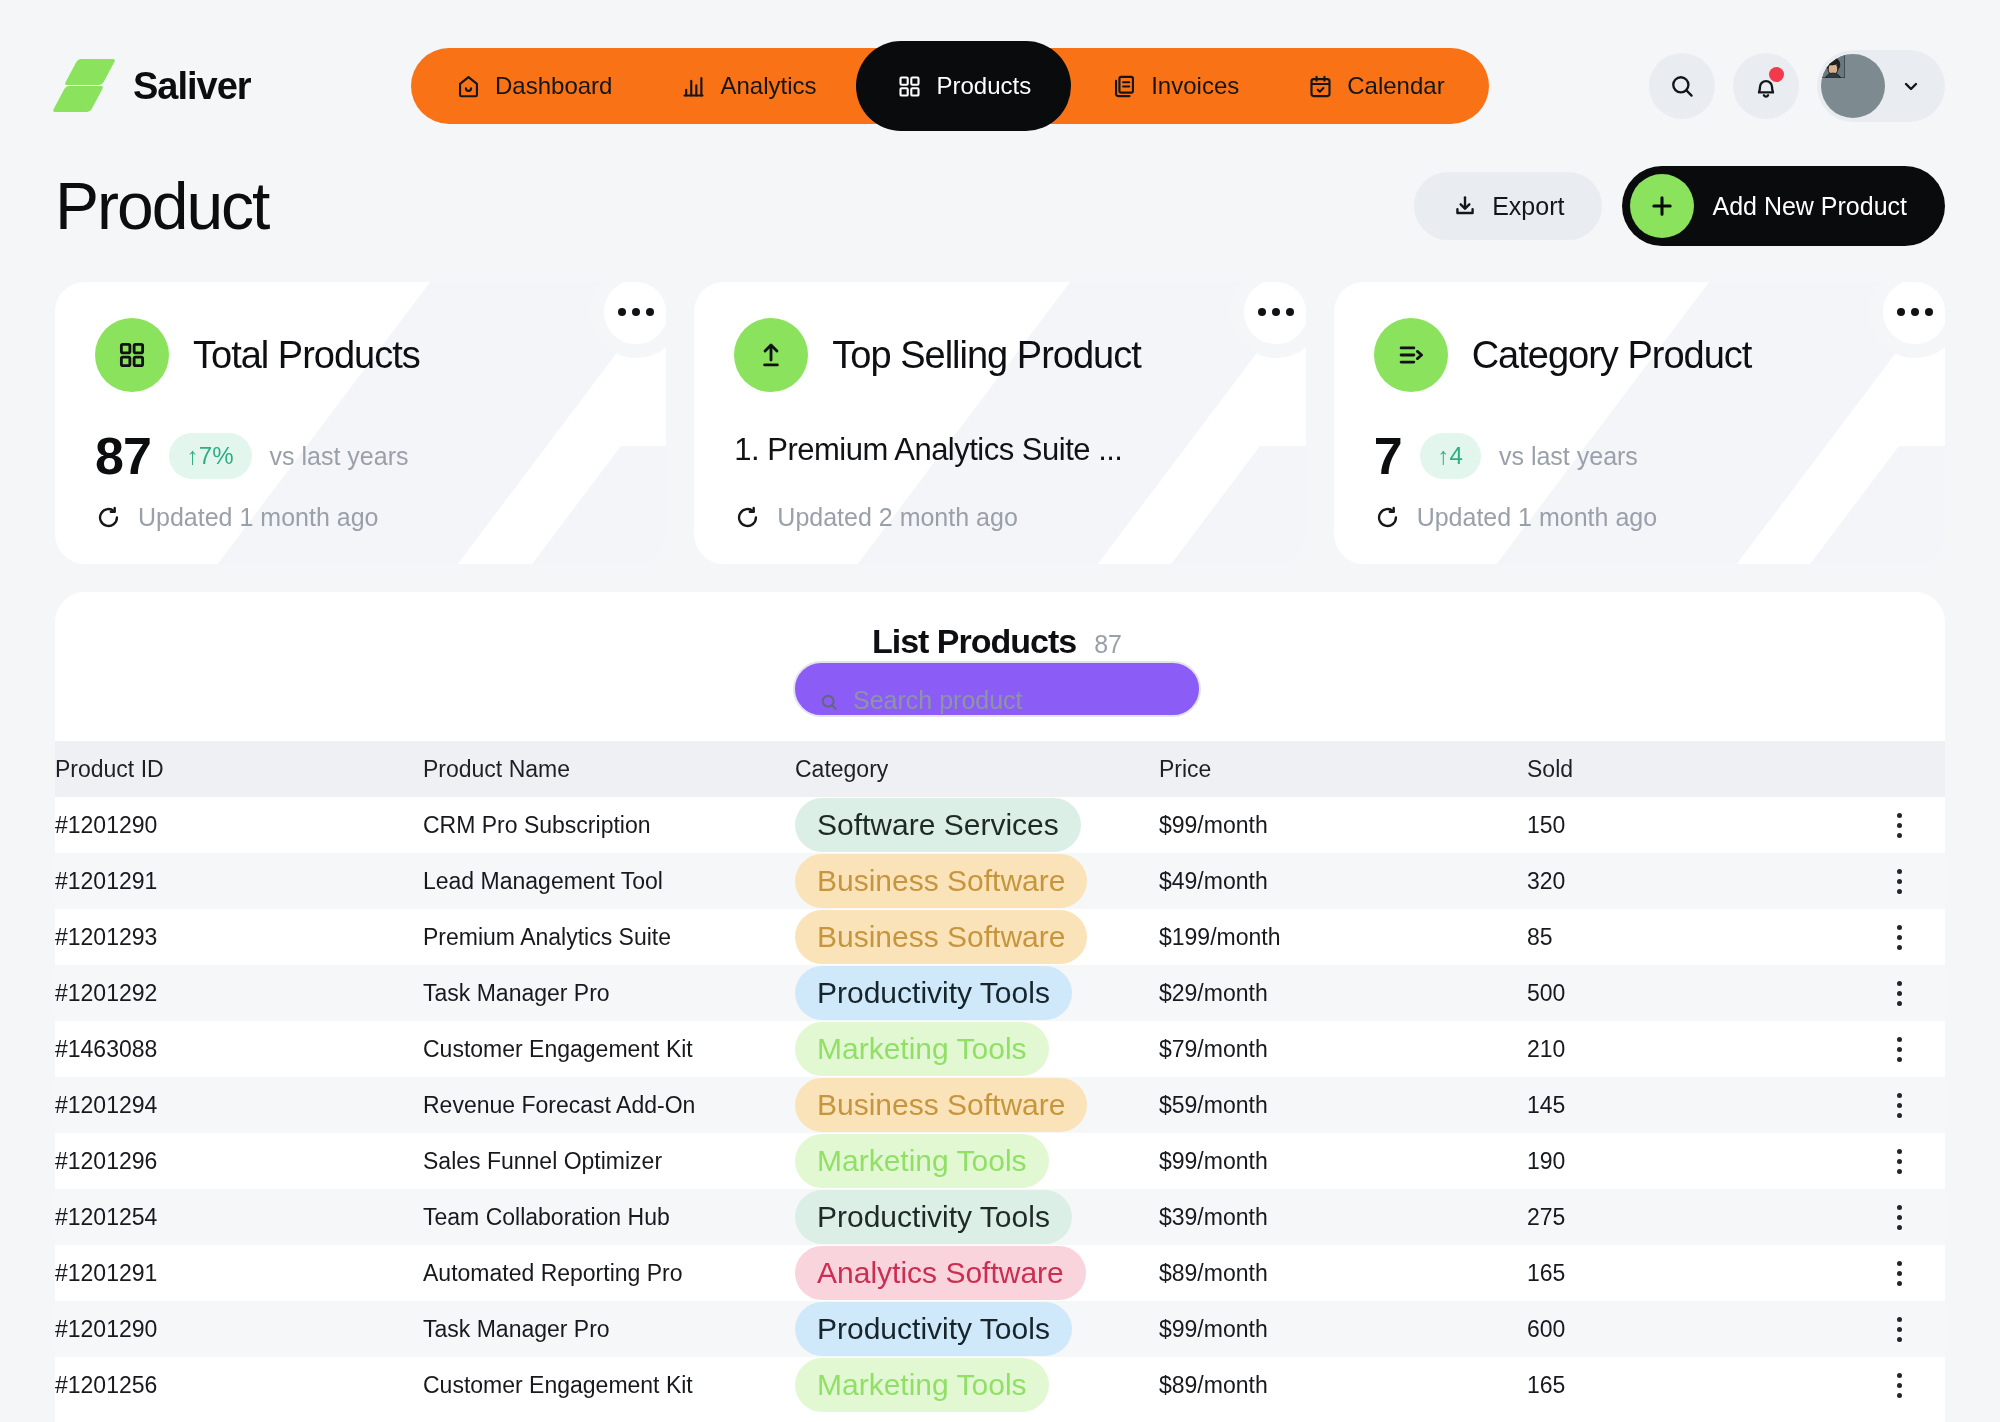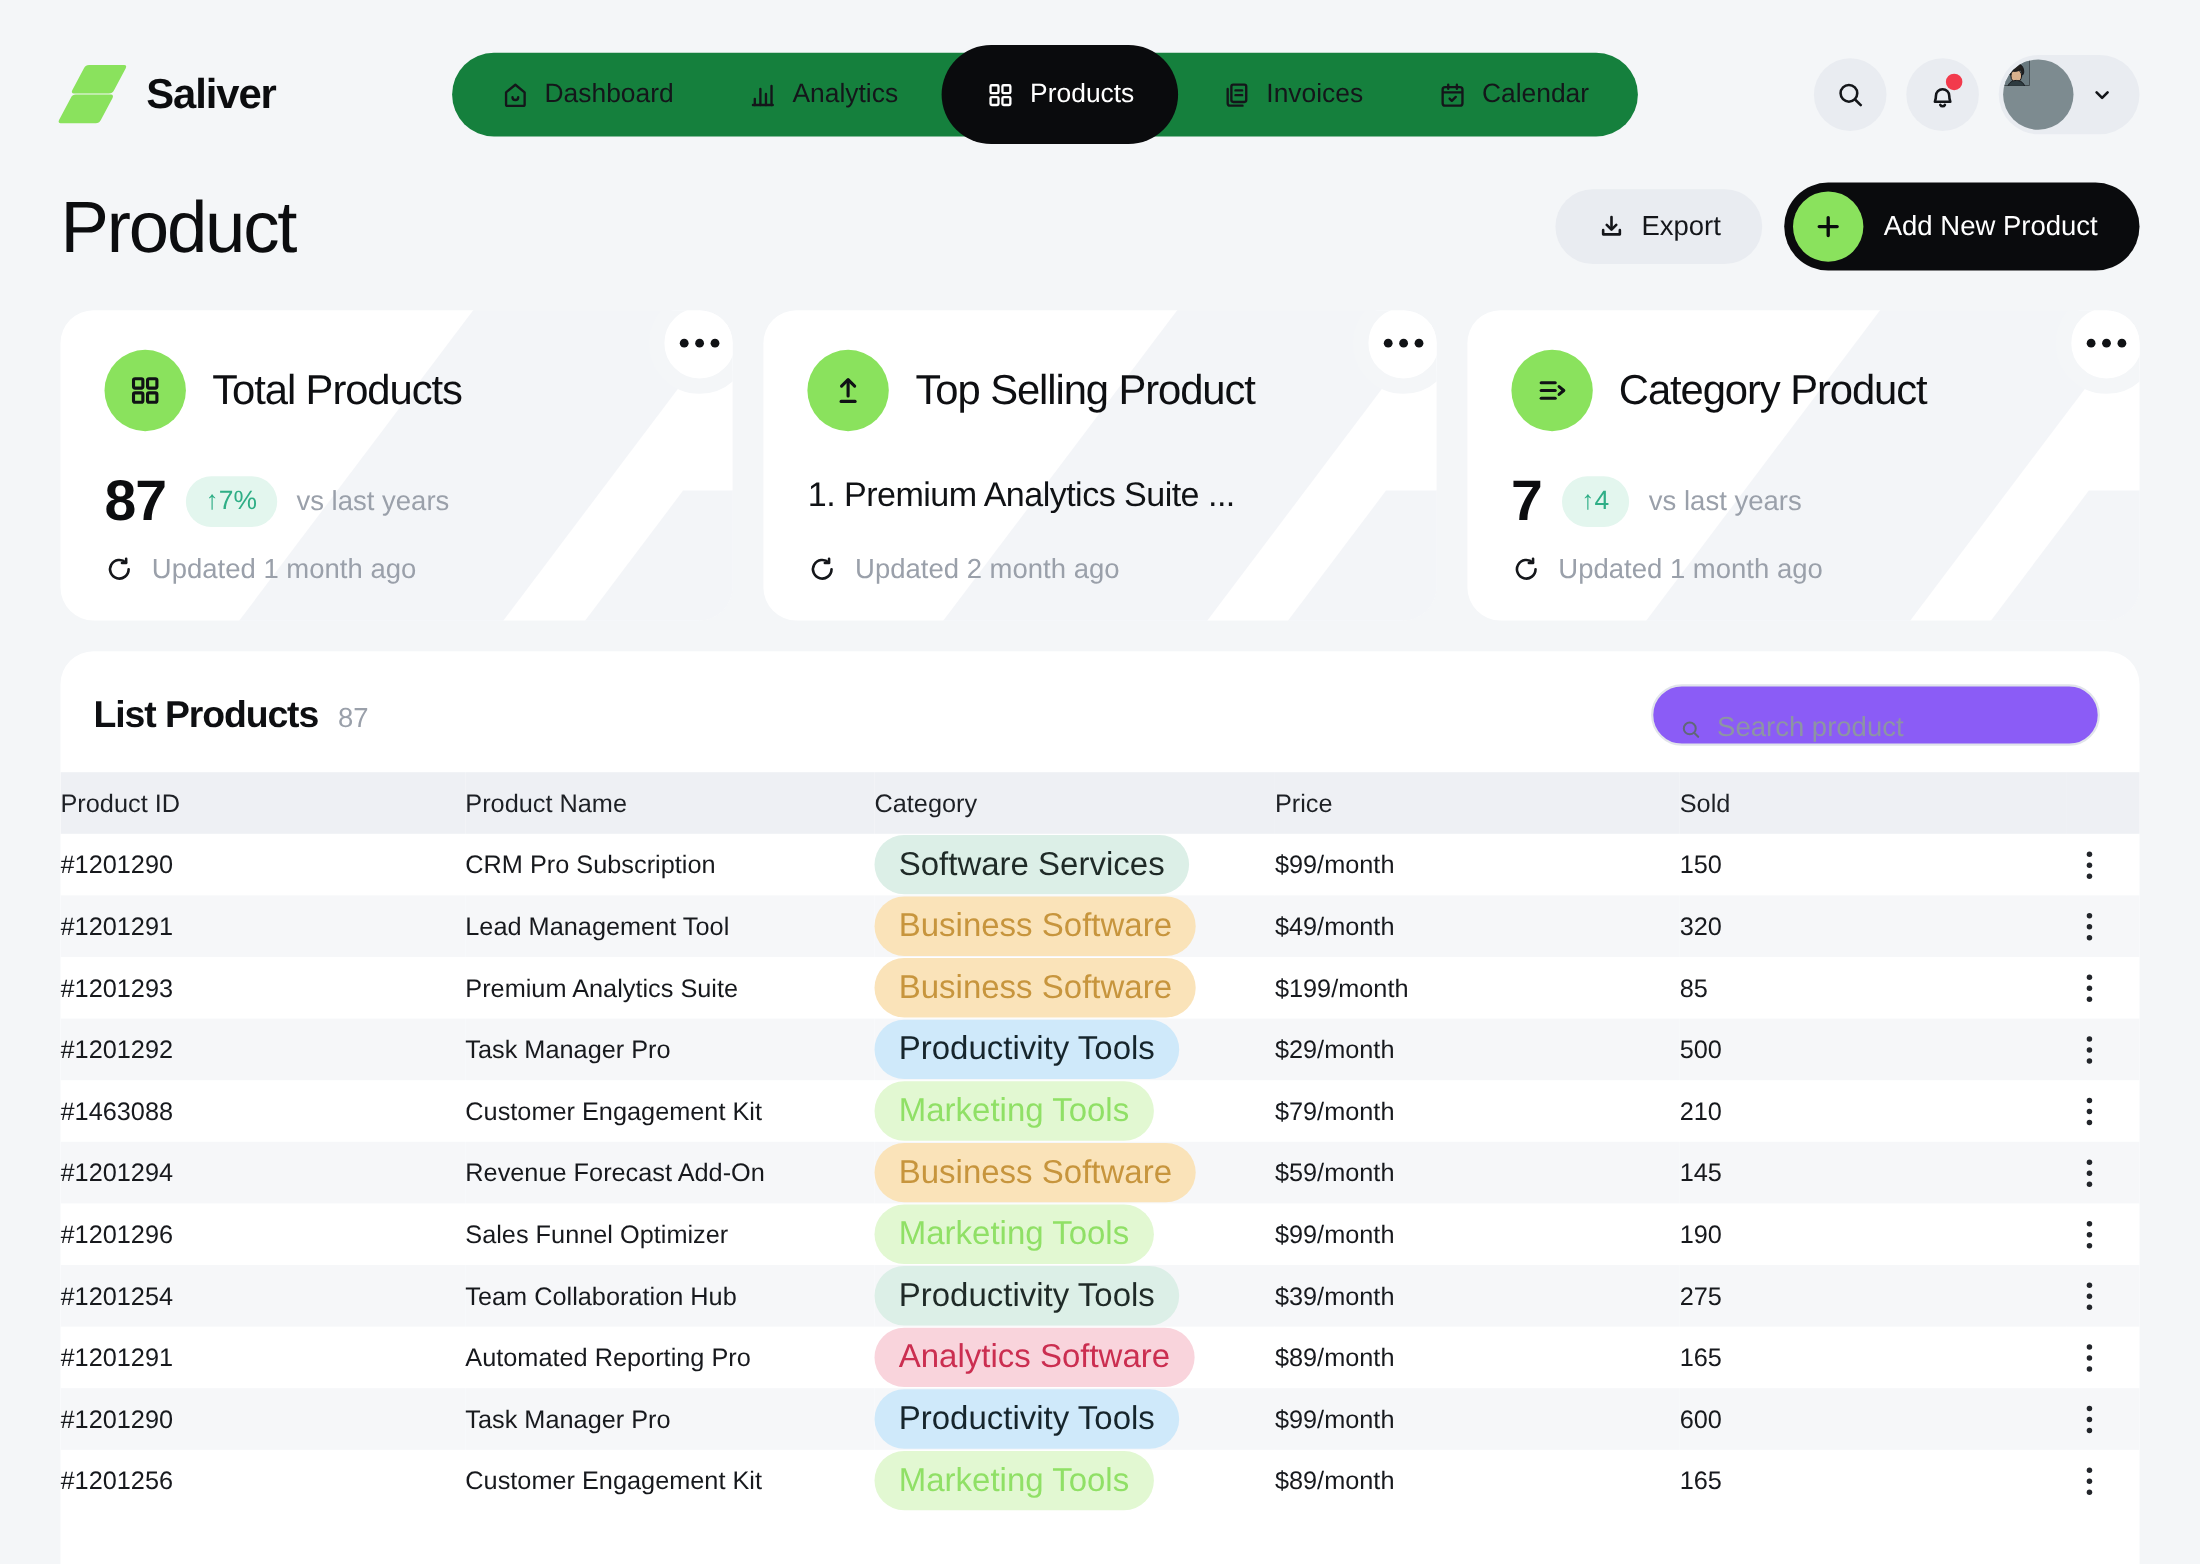--- a/index.html
+++ b/index.html
@@ -13,21 +13,21 @@
 
   
   .topbar { display:flex; align-items:center; justify-content:space-between; height:92px; }
   .brand { display:flex; align-items:center; gap:16px; }
   .brand-logo { position:relative; width:62px; height:58px; }
   .brand-logo .pg { position:absolute; width:38px; height:26px; background:#8ae25d; transform:skewX(-28deg); border-radius:3px; }
   .brand-logo .pg.a { left:16px; top:2px; }
   .brand-logo .pg.b { left:4px; top:29px; }
   .brand-name { font-size:38px; font-weight:600; letter-spacing:-1px; color:#0c0d0f; }
 
-  .mainnav { display:flex; align-items:center; background:#15803d; border-radius:999px; padding:10px 14px; gap:8px; height:76px; }
+  .mainnav { display:flex; align-items:center; background:#f97316; border-radius:999px; padding:10px 14px; gap:8px; height:76px; }
   .nav-item { display:flex; align-items:center; gap:13px; border:none; background:transparent; cursor:pointer;
     font-family:inherit; font-size:24px; color:#14161a; padding:0 30px; height:56px; border-radius:999px; white-space:nowrap; }
   .nav-item svg { width:27px; height:27px; stroke:#14161a; fill:none; stroke-width:1.9; stroke-linecap:round; stroke-linejoin:round; }
   .nav-item.active { background:#0a0b0d; color:#ffffff; height:90px; margin:-17px 2px; padding:0 40px; }
   .nav-item.active svg { stroke:#ffffff; }
 
   .top-actions { display:flex; align-items:center; gap:18px; }
   .icon-circle { position:relative; width:66px; height:66px; border-radius:50%; background:#e9ecf1; border:none; cursor:pointer;
     display:flex; align-items:center; justify-content:center; }
   .icon-circle svg { width:28px; height:28px; stroke:#14161a; fill:none; stroke-width:2; stroke-linecap:round; stroke-linejoin:round; }
@@ -67,21 +67,21 @@
   .delta-badge { background:#e3f6ee; color:#2fae86; font-size:24px; padding:9px 18px; border-radius:999px; }
   .compare { font-size:25px; color:#9aa0aa; }
   .value-text { font-size:31px; font-weight:400; color:#101215; margin-top:40px; position:relative; letter-spacing:-0.5px; }
   .card-foot { display:flex; align-items:center; gap:16px; position:absolute; left:40px; bottom:32px; }
   .card-foot svg { width:27px; height:27px; stroke:#14161a; fill:none; stroke-width:2.1; stroke-linecap:round; stroke-linejoin:round; }
   .card-foot span { font-size:25px; color:#9aa0aa; }
 
   
   .list-card { position:relative; background:#ffffff; border-radius:30px 30px 0 0; margin-top:28px; flex:1; overflow:hidden;
     display:flex; flex-direction:column; }
-  .list-head { display:flex; align-items:center; justify-content:space-between; padding:30px 36px 24px 30px; }
+  .list-head { display:flex; align-items:center; justify-content:space-between; padding:30px 36px 24px 30px;flex-direction:column; }
   .list-title-wrap { display:flex; align-items:baseline; gap:18px; }
   .list-title { font-size:34px; font-weight:600; letter-spacing:-1px; color:#0e0f12; }
   .list-count { font-size:25px; color:#9aa0aa; }
   .search-box { display:flex; align-items:flex-end; gap:14px; width:408px; height:56px; border:2px solid #e1e4ea; border-radius:999px;
     padding:0 24px; background:#8b5cf6; }
   .search-box svg { width:26px; height:26px; stroke:#606876; fill:none; stroke-width:2.2; stroke-linecap:round; }
   .search-box input { border:none; outline:none; flex:1; font-family:inherit; font-size:25px; color:#2a2e35; background:transparent; }
   .search-box input::placeholder { color:#8d95a3; }
 
   table.products { width:100%; border-collapse:collapse; table-layout:fixed; }

